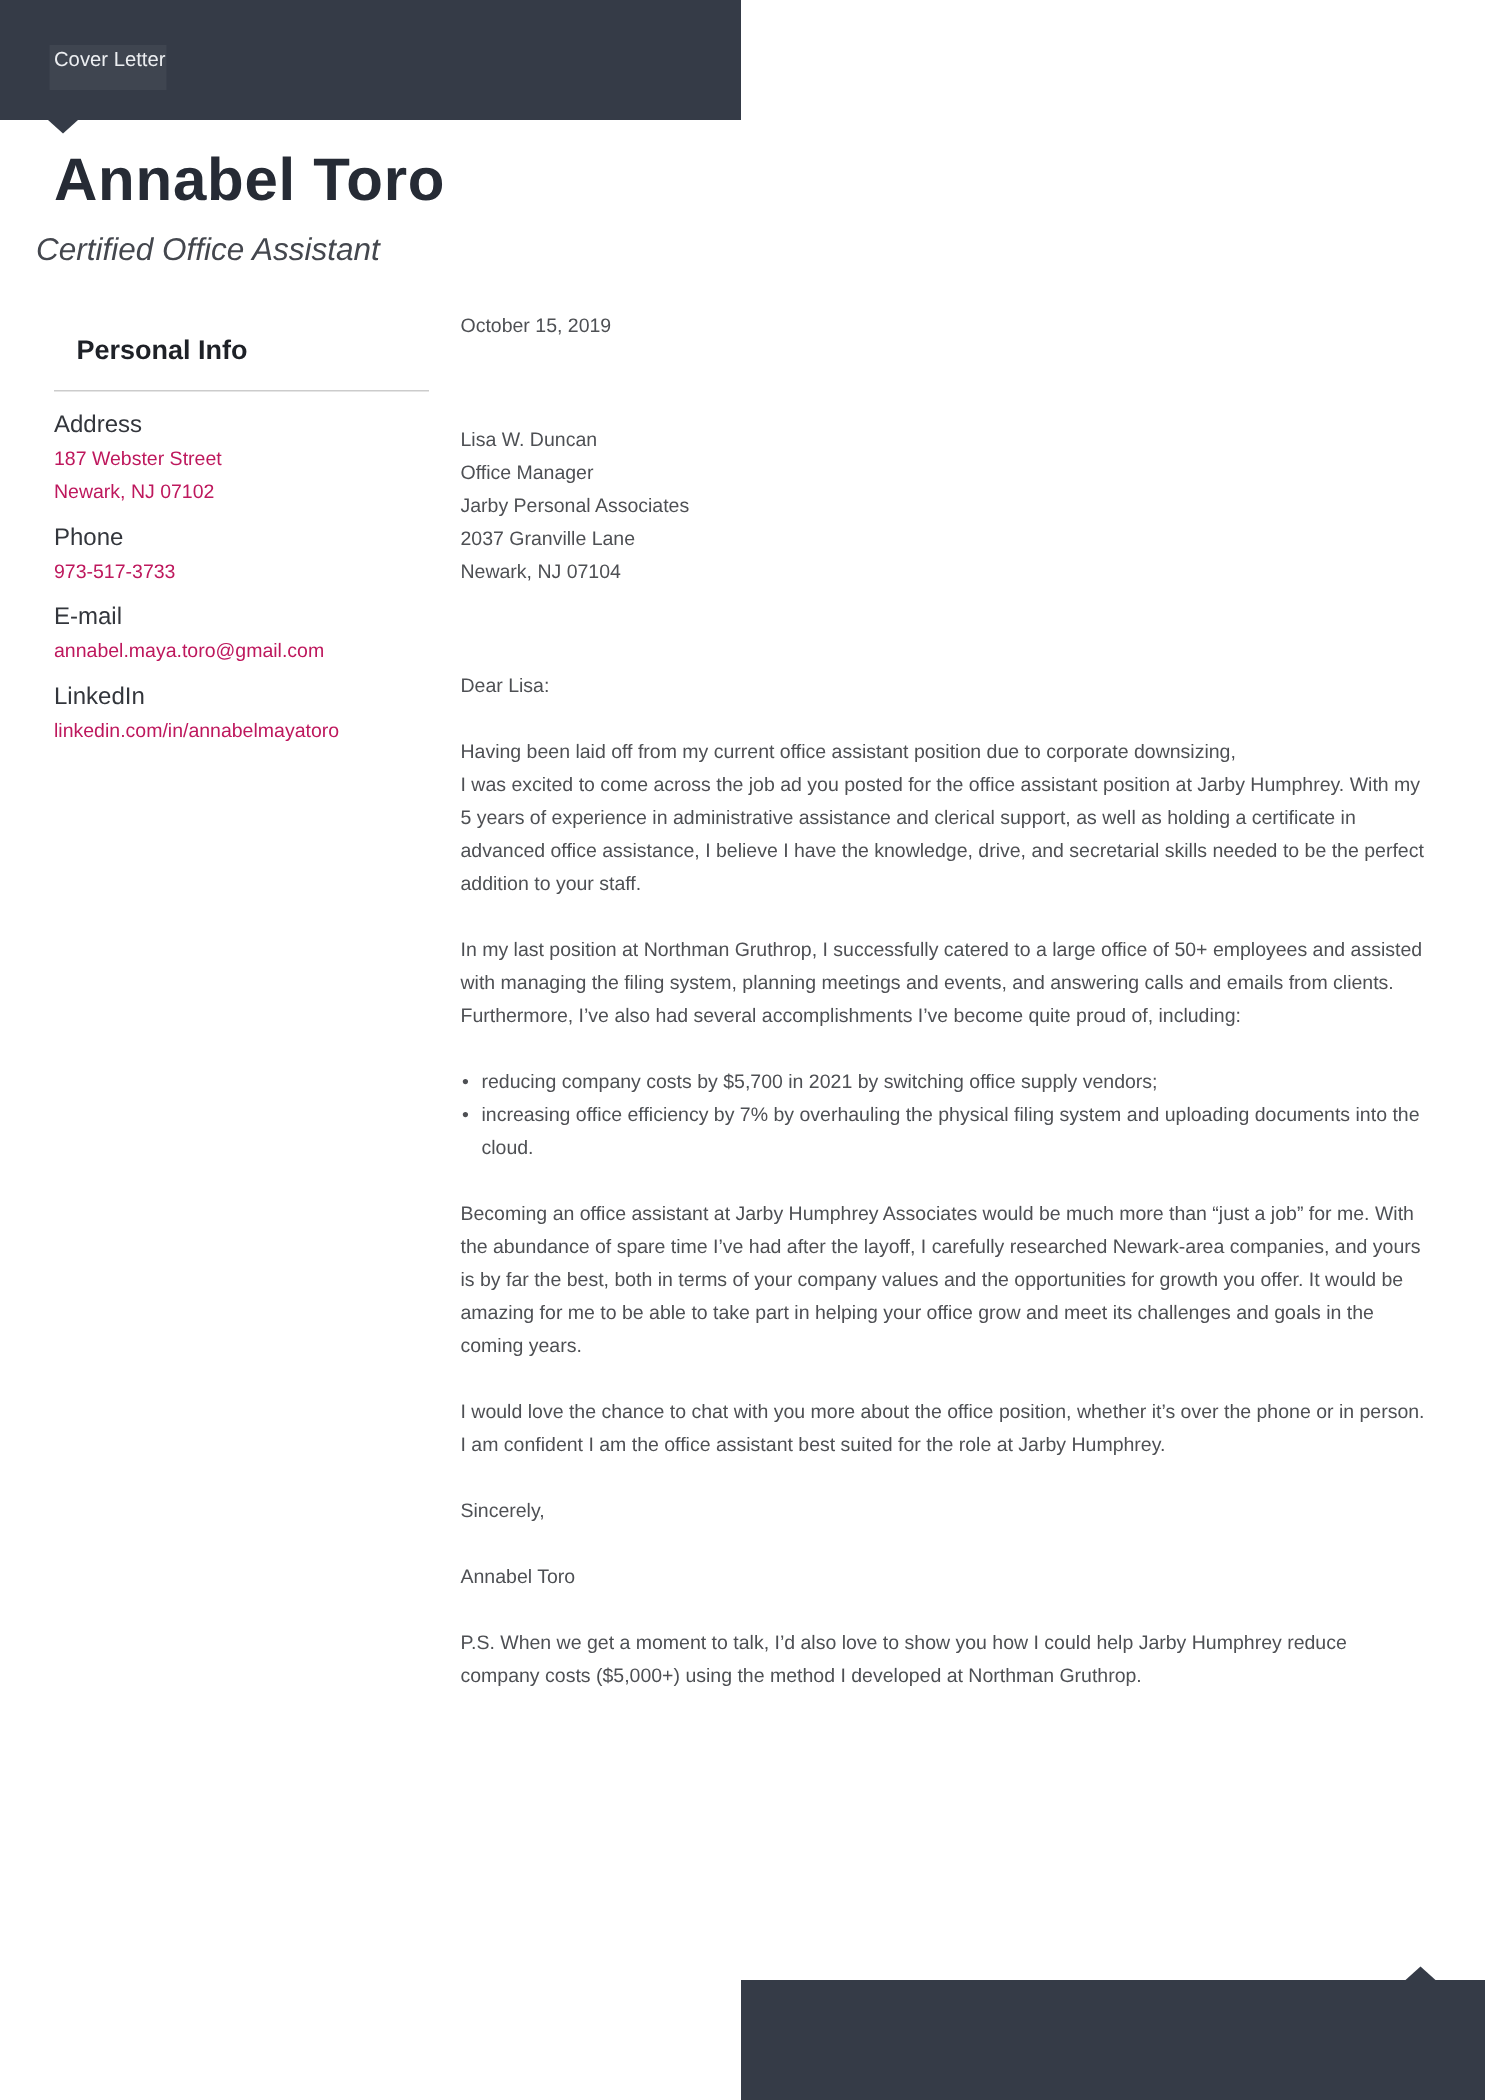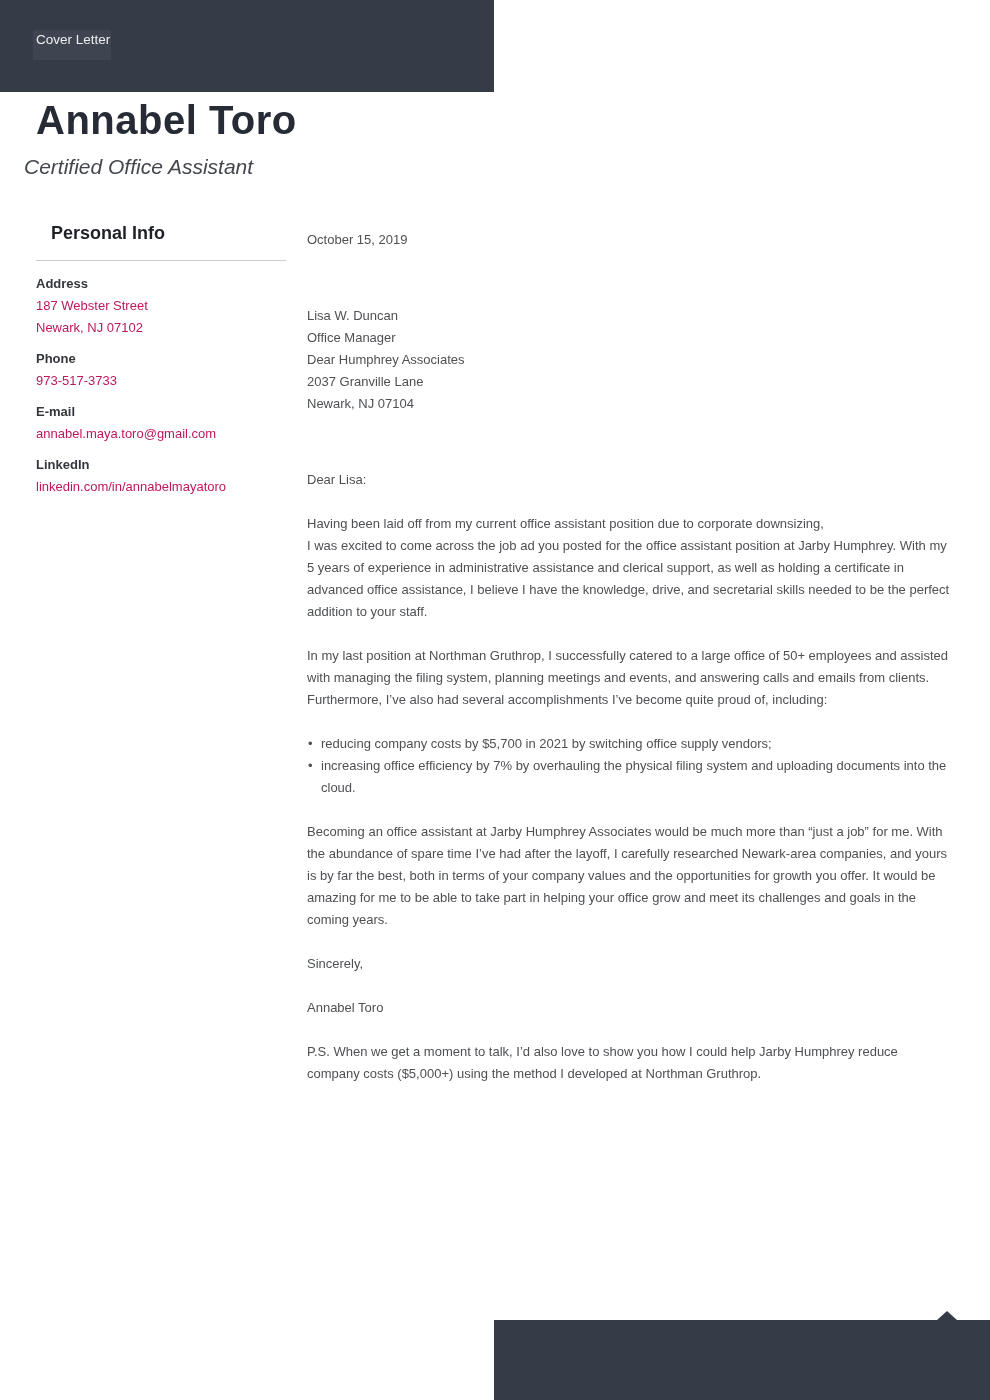--- a/index.html
+++ b/index.html
@@ -8,21 +8,21 @@
     background: #ffffff;
     font-family: "Liberation Sans", sans-serif;
     position: relative;
     overflow: hidden;
   }
   .page { position: absolute; inset: 0; }
 
   
   .top-banner {
     position: absolute; left: 0; top: 0;
-    width: 494px; height: 92px;
+    width: 494px; height: 80px;
     background: #353b47;
   }
   .banner-label-box {
     position: absolute; left: 33px; top: 30px;
     width: 78px; height: 30px;
     background: rgba(255,255,255,0.05);
     display: flex; align-items: flex-start;
   }
   .banner-label {
     font-size: 13.5px; line-height: 20px;
@@ -54,32 +54,32 @@
   .sidebar-heading {
     margin: 15px; font-size: 18px; line-height: 24px;
     font-weight: bold; color: #1e2127;
   }
   .sidebar-rule {
     height: 0; border-top: 1px solid #cccccc;
     margin: 8px 0 12px 0;
   }
   .field-group { margin: 0 0 9px 0; }
   .field-label {
-    font-size: 13px; line-height: 22px;
-    font-weight: bold; color: #33363c;
+    font-size: 16px; line-height: 22px;
+    font-weight: normal; color: #33363c;
   }
   .field-value {
     font-size: 13px; line-height: 22px;
     color: #be185d;
   }
 
   
   .letter {
     position: absolute; left: 307px; top: 206px; width: 643px;
-    font-size: 13px; line-height: 22px; color: #4e5054; margin-top: 23px;
+    font-size: 13px; line-height: 22px; color: #4e5054;
   }
   .letter-date { margin: 0 0 54px 0; }
   .recipient-block { margin: 0 0 54px 0; }
   .salutation { margin: 0 0 22px 0; }
   .letter p { margin: 0 0 22px 0; white-space: pre-line; }
   .bullet-list { list-style: none; margin: 0 0 22px 0; padding: 0; }
   .bullet-list li { position: relative; padding-left: 14px; }
   .bullet-list li::before {
     content: "\2022";
     position: absolute; left: 1px; top: 0;
@@ -142,37 +142,38 @@
       <div class="field-value">linkedin.com/in/annabelmayatoro</div>
     </div>
   </aside>
 
   <main class="letter">
     <div class="letter-date">October 15, 2019</div>
 
     <div class="recipient-block">
       <div>Lisa W. Duncan</div>
       <div>Office Manager</div>
-      <div>Dear Humphrey Associates</div>
+      <div>Jarby Personal Associates</div>
       <div>2037 Granville Lane</div>
       <div>Newark, NJ 07104</div>
     </div>
 
     <div class="salutation">Dear Lisa:</div>
 
     <p>Having been laid off from my current office assistant position due to corporate downsizing,
 I was excited to come across the job ad you posted for the office assistant position at Jarby Humphrey. With my 5 years of experience in administrative assistance and clerical support, as well as holding a certificate in advanced office assistance, I believe I have the knowledge, drive, and secretarial skills needed to be the perfect addition to your staff.</p>
     <p>In my last position at Northman Gruthrop, I successfully catered to a large office of 50+ employees and assisted with managing the filing system, planning meetings and events, and answering calls and emails from clients. Furthermore, I’ve also had several accomplishments I’ve become quite proud of, including:</p>
 
     <ul class="bullet-list">
       <li>reducing company costs by $5,700 in 2021 by switching office supply vendors;</li>
       <li>increasing office efficiency by 7% by overhauling the physical filing system and uploading documents into the cloud.</li>
     </ul>
 
     <p>Becoming an office assistant at Jarby Humphrey Associates would be much more than “just a job” for me. With the abundance of spare time I’ve had after the layoff, I carefully researched Newark-area companies, and yours is by far the best, both in terms of your company values and the opportunities for growth you offer. It would be amazing for me to be able to take part in helping your office grow and meet its challenges and goals in the coming years.</p>
+    <p>I would love the chance to chat with you more about the office position, whether it’s over the phone or in person. I am confident I am the office assistant best suited for the role at Jarby Humphrey.</p>
 
     <div class="closing">Sincerely,</div>
     <div class="signature">Annabel Toro</div>
 
     <p class="ps">P.S. When we get a moment to talk, I’d also love to show you how I could help Jarby Humphrey reduce company costs ($5,000+) using the method I developed at Northman Gruthrop.</p>
   </main>
 
   <footer class="bottom-banner"></footer>
   <div class="arrow-up"></div>
 

